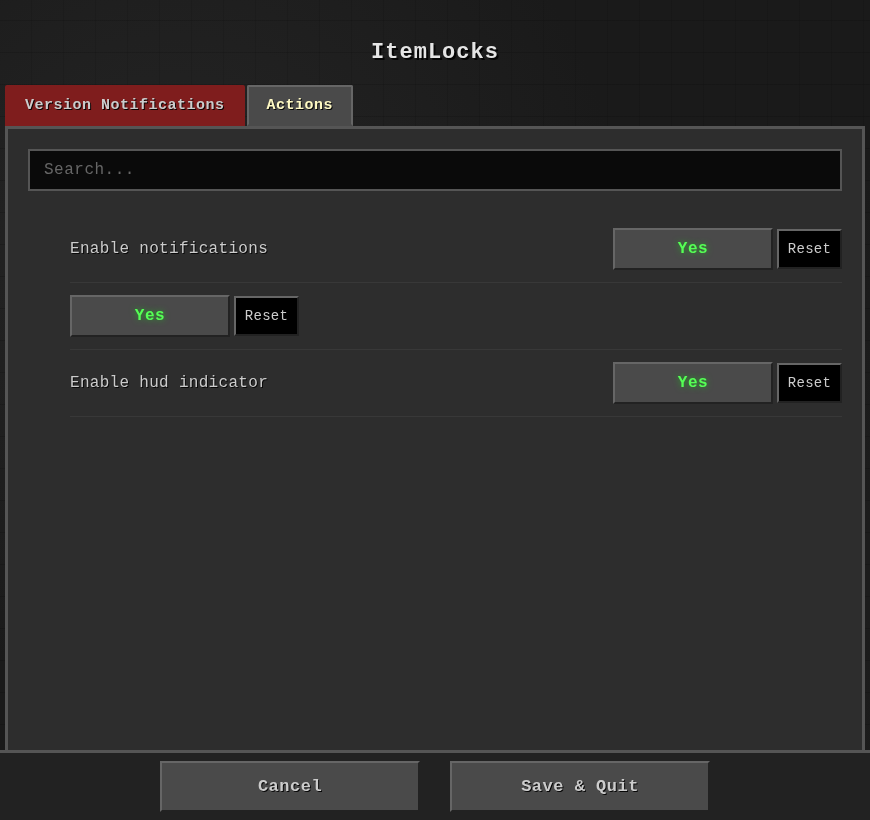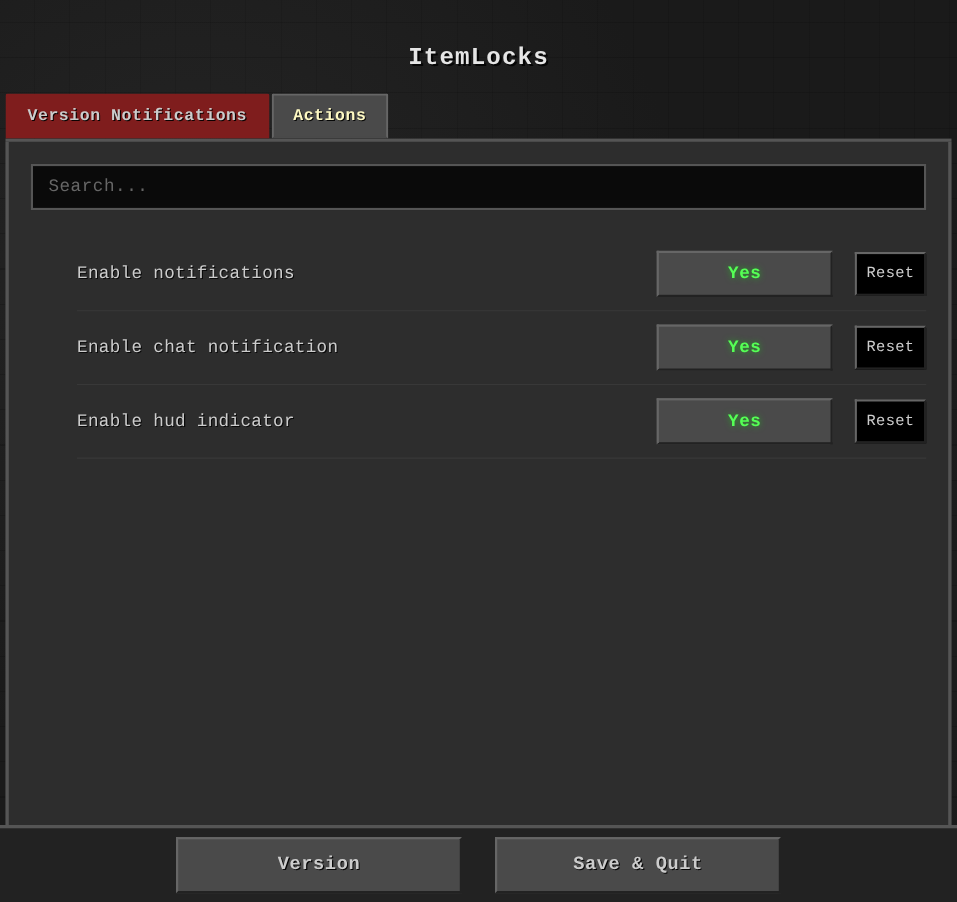--- a/index.html
+++ b/index.html
@@ -156,21 +156,21 @@
       font-size: 16px;
       font-family: 'Courier New', Courier, monospace;
       letter-spacing: 0.3px;
       text-shadow: 1px 1px 0px rgba(0,0,0,0.8);
     }
 
     .setting-controls {
       display: flex;
       flex-direction: row;
       align-items: center;
-      gap: 20px;
+      gap: 4px;
     }
 
     
     .toggle-btn {
       width: 160px;
       padding: 10px 0;
       background: #4a4a4a;
       border: 2px solid #333;
       border-right-color: #222;
       border-bottom-color: #222;
@@ -266,37 +266,36 @@
 
       <div class="setting-row">
         <span class="setting-label">Enable notifications</span>
         <div class="setting-controls">
           <button class="toggle-btn">Yes</button>
           <button class="reset-btn">Reset</button>
         </div>
       </div>
 
       <div class="setting-row">
-        <span class="setting-label">Enable chat notification</span>
         <div class="setting-controls">
           <button class="toggle-btn">Yes</button>
           <button class="reset-btn">Reset</button>
         </div>
       </div>
 
       <div class="setting-row">
         <span class="setting-label">Enable hud indicator</span>
         <div class="setting-controls">
           <button class="toggle-btn">Yes</button>
           <button class="reset-btn">Reset</button>
         </div>
       </div>
 
     </div>
 
   </div>
 
   <div class="bottom-bar">
-    <button class="bottom-btn">Version</button>
+    <button class="bottom-btn">Cancel</button>
     <button class="bottom-btn">Save &amp; Quit</button>
   </div>
 
 </div>
 
 </body></html>

